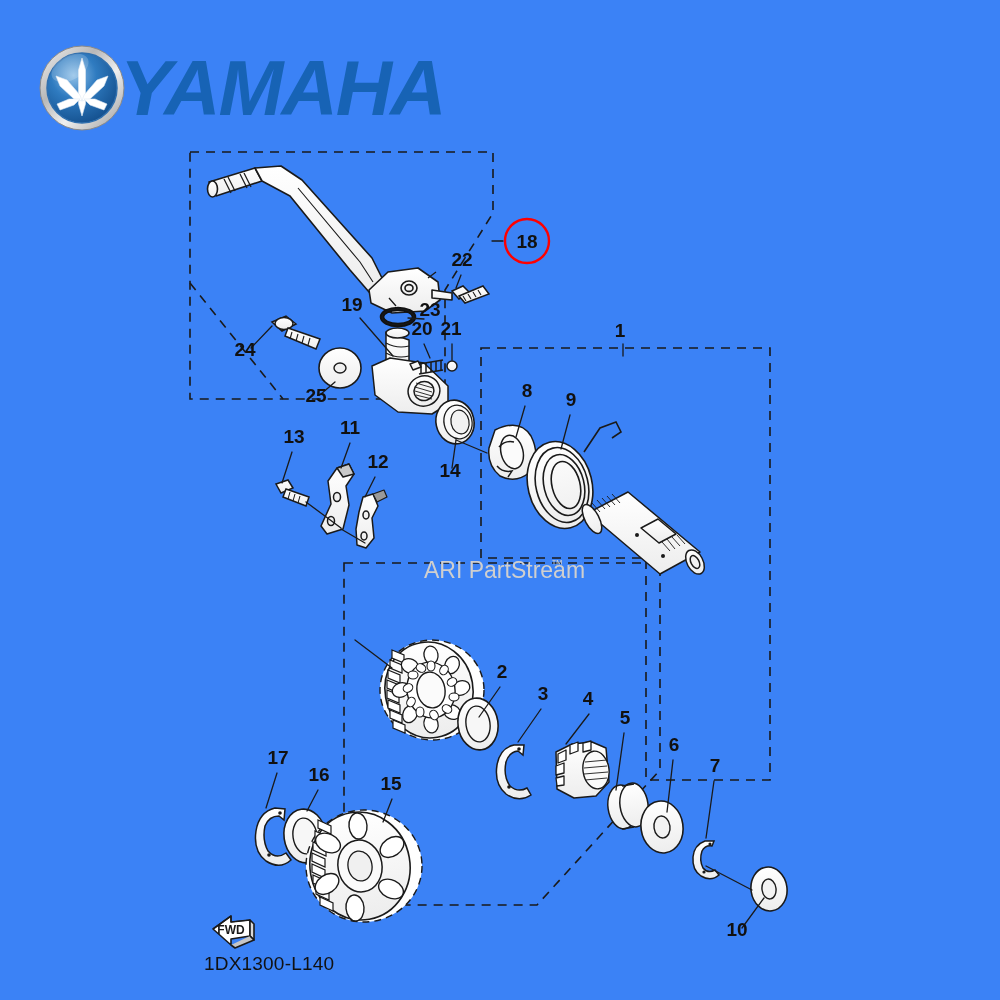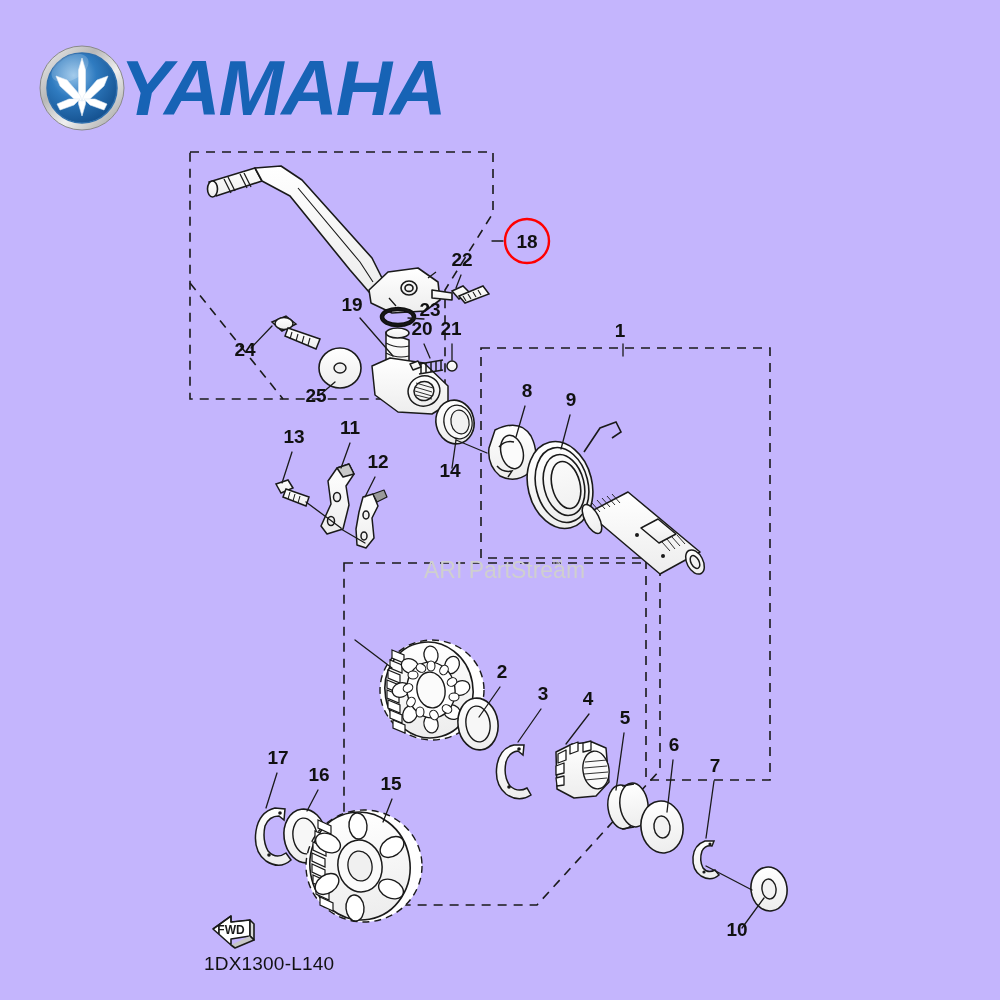--- a/index.html
+++ b/index.html
@@ -8,21 +8,21 @@
     padding: 0;
     background: #ffffff;
   }
   body {
     font-family: "Liberation Sans", sans-serif;
   }
   #page {
     position: relative;
     width: 1000px;
     height: 1000px;
-    background: #c4b5fd;
+    background: #3b82f6;
     overflow: hidden;
   }
   #diagram-svg {
     position: absolute;
     left: 0;
     top: 0;
     width: 1000px;
     height: 1000px;
   }
   .callout-text {

